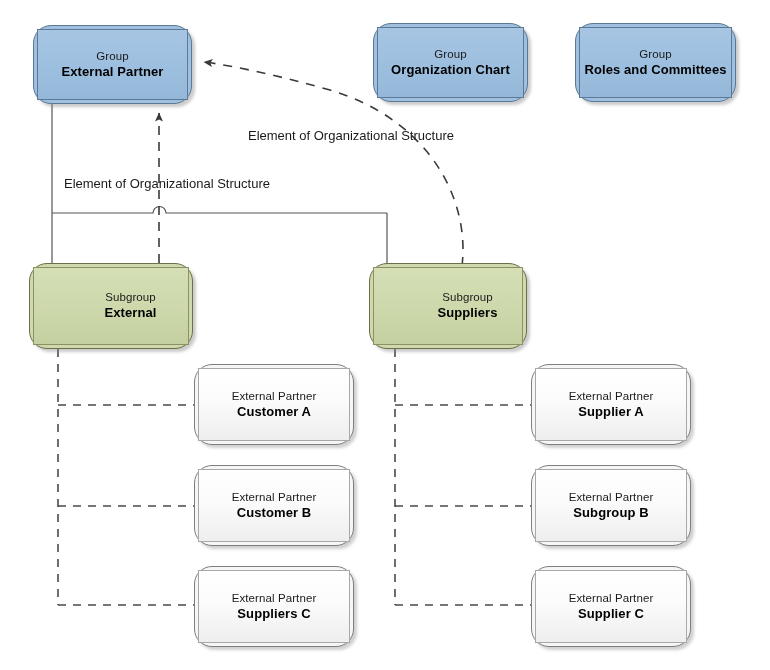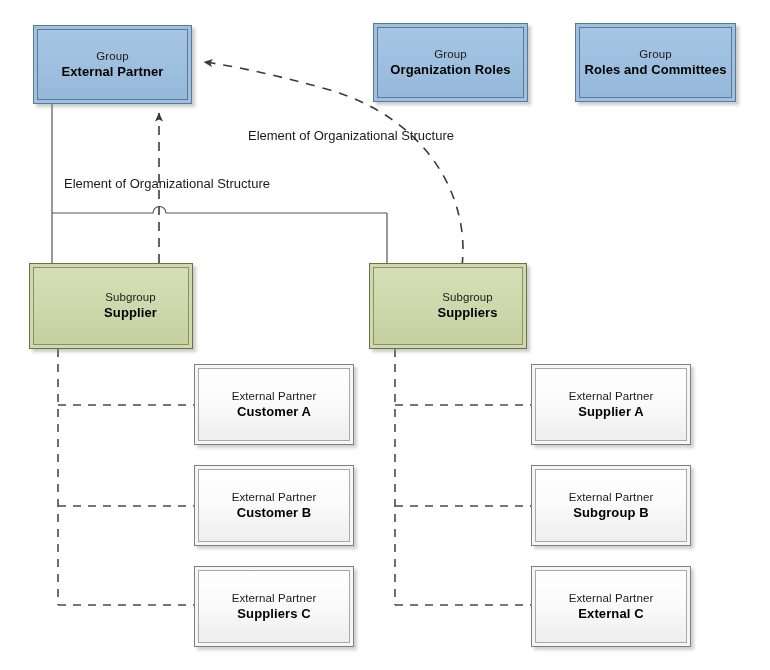--- a/index.html
+++ b/index.html
@@ -30,20 +30,21 @@
 
   
   .node {
     position: absolute;
     box-sizing: border-box;
     display: flex;
     flex-direction: column;
     align-items: center;
     text-align: center;
     line-height: 1.12;
+    border-radius: 18px;
   }
   .node .inner {
     box-sizing: border-box;
     width: 100%;
     height: 100%;
     display: flex;
     flex-direction: column;
     align-items: center;
     justify-content: center;
   }
@@ -154,35 +155,35 @@
   <div class="node group" style="left:33px; top:25px; width:159px; height:79px;">
     <div class="inner">
       <div class="stereotype">Group</div>
       <div class="title">External Partner</div>
     </div>
   </div>
 
   <div class="node group" style="left:373px; top:23px; width:155px; height:79px;">
     <div class="inner">
       <div class="stereotype">Group</div>
-      <div class="title">Organization Roles</div>
+      <div class="title">Organization Chart</div>
     </div>
   </div>
 
   <div class="node group" style="left:575px; top:23px; width:161px; height:79px;">
     <div class="inner">
       <div class="stereotype">Group</div>
       <div class="title">Roles and Committees</div>
     </div>
   </div>
 
   <div class="node subgroup" style="left:29px; top:263px; width:164px; height:86px;">
     <div class="inner">
       <div class="stereotype">Subgroup</div>
-      <div class="title">Supplier</div>
+      <div class="title">External</div>
     </div>
   </div>
 
   <div class="node subgroup" style="left:369px; top:263px; width:158px; height:86px;">
     <div class="inner">
       <div class="stereotype">Subgroup</div>
       <div class="title">Suppliers</div>
     </div>
   </div>
 
@@ -217,17 +218,17 @@
   <div class="node partner" style="left:531px; top:465px; width:160px; height:81px;">
     <div class="inner">
       <div class="stereotype">External Partner</div>
       <div class="title">Subgroup B</div>
     </div>
   </div>
 
   <div class="node partner" style="left:531px; top:566px; width:160px; height:81px;">
     <div class="inner">
       <div class="stereotype">External Partner</div>
-      <div class="title">External C</div>
+      <div class="title">Supplier C</div>
     </div>
   </div>
 
 </div>
 
 </body></html>

